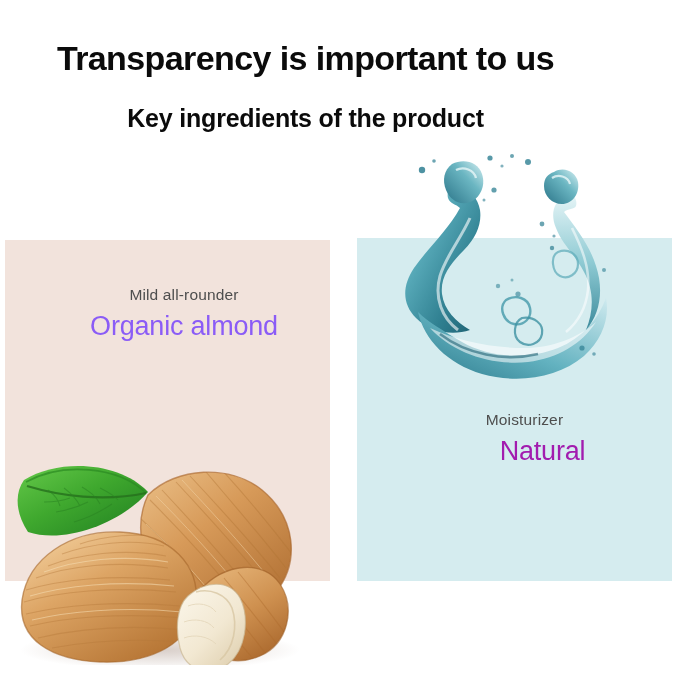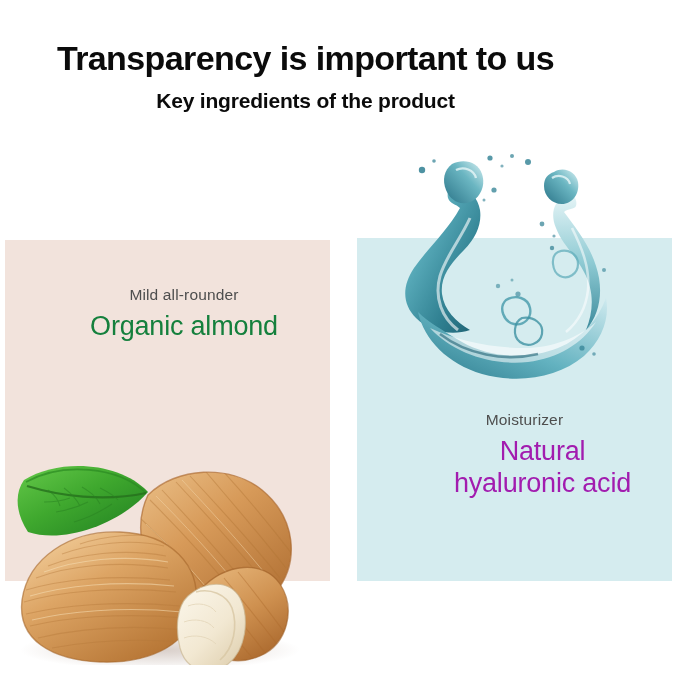--- a/index.html
+++ b/index.html
@@ -29,23 +29,23 @@
     padding-top: 40px;
     font-size: 34px;
     font-weight: 700;
     letter-spacing: -0.6px;
     color: #0b0b0b;
     font-family: "Liberation Sans", sans-serif;
     line-height: 1.08;
     white-space: nowrap;
   }
   #sub-title {
-    margin: 0;
+    margin: 16px;
     padding-top: 12px;
-    font-size: 21px;
+    font-size: 25px;
     font-weight: 700;
     letter-spacing: -0.2px;
     color: #0b0b0b;
     font-family: "Liberation Sans", sans-serif;
     line-height: 1.1;
     white-space: nowrap;
   }
 
   
   #left-panel {
@@ -83,21 +83,21 @@
     font-weight: 400;
     letter-spacing: -0.2px;
     font-family: "Liberation Sans", sans-serif;
   }
   #left-text-group {
     left: 5px;
     top: 286px;
     width: 358px;
   }
   #left-headline {
-    color: #15803d;
+    color: #8b5cf6;
     margin-top: 7px;
   }
   #right-text-group {
     left: 367px;
     top: 411px;
     width: 315px;
   }
   #right-headline {
     color: #a21caf;
     margin-top: 7px;
@@ -337,15 +337,14 @@
     <circle cx="196" cy="196" r="2.6" opacity="0.7"></circle>
     <circle cx="208" cy="202" r="1.8" opacity="0.6"></circle>
     <circle cx="218" cy="118" r="2" opacity="0.6"></circle>
   </g>
 </svg>
 
 <div id="right-text-group" class="panel-text">
   <div class="kicker">Moisturizer</div>
   <div class="headline" id="right-headline">
     <span>Natural</span><br>
-    <span>hyaluronic acid</span>
   </div>
 </div>
 
 </body></html>

